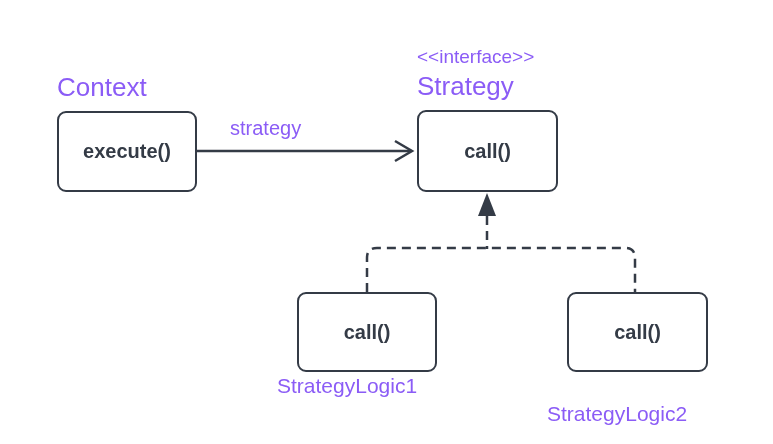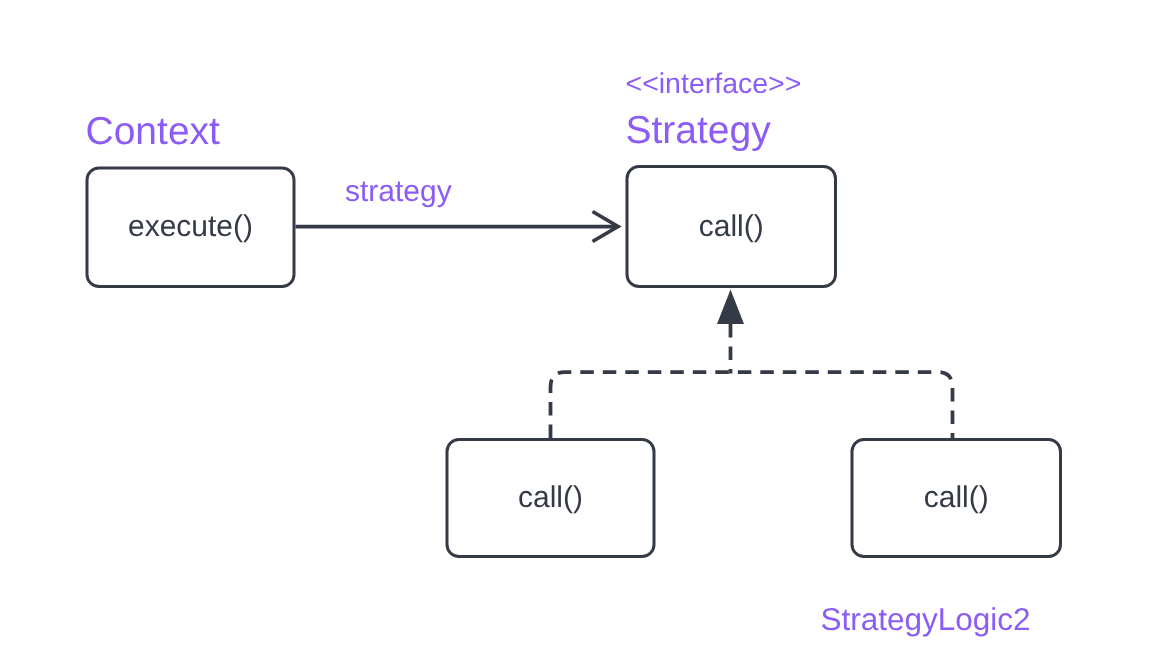--- a/index.html
+++ b/index.html
@@ -25,20 +25,21 @@
     background: #ffffff;
     display: flex;
     align-items: center;
     justify-content: center;
     box-sizing: border-box;
   }
   .method {
     font-size: 20px;
     color: #343b46;
     white-space: nowrap;
+    font-weight: bold;
   }
   .label {
     position: absolute;
     white-space: nowrap;
     color: #8b5cf6;
   }
   .node-title { font-size: 26px; }
   .stereotype { font-size: 19px; }
   .edge-label { font-size: 20px; }
   .impl-label { font-size: 21px; }
@@ -69,19 +70,20 @@
 
   <div class="label stereotype" style="left:417px; top:46px; width:141px;">&lt;&lt;interface&gt;&gt;</div>
   <div class="label node-title" style="left:417px; top:71px; width:141px;">Strategy</div>
   <div class="node" style="left:417px; top:110px; width:141px; height:82px;">
     <span class="method">call()</span>
   </div>
 
   <div class="node" style="left:297px; top:292px; width:140px; height:80px;">
     <span class="method">call()</span>
   </div>
+  <div class="label impl-label" style="left:277px; top:374px; width:180px;">StrategyLogic1</div>
 
   <div class="node" style="left:567px; top:292px; width:141px; height:80px;">
     <span class="method">call()</span>
   </div>
   <div class="label impl-label" style="left:547px; top:374px; width:181px;margin-top:28px;">StrategyLogic2</div>
 
 </div>
 
 </body></html>

